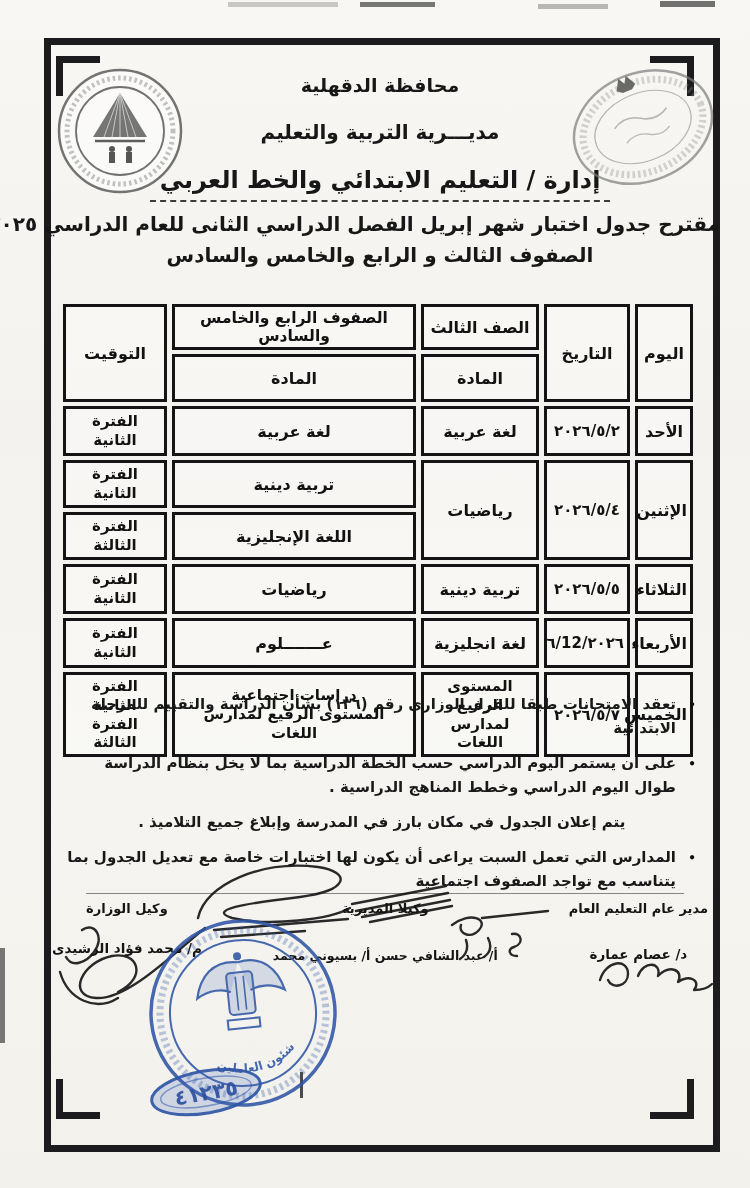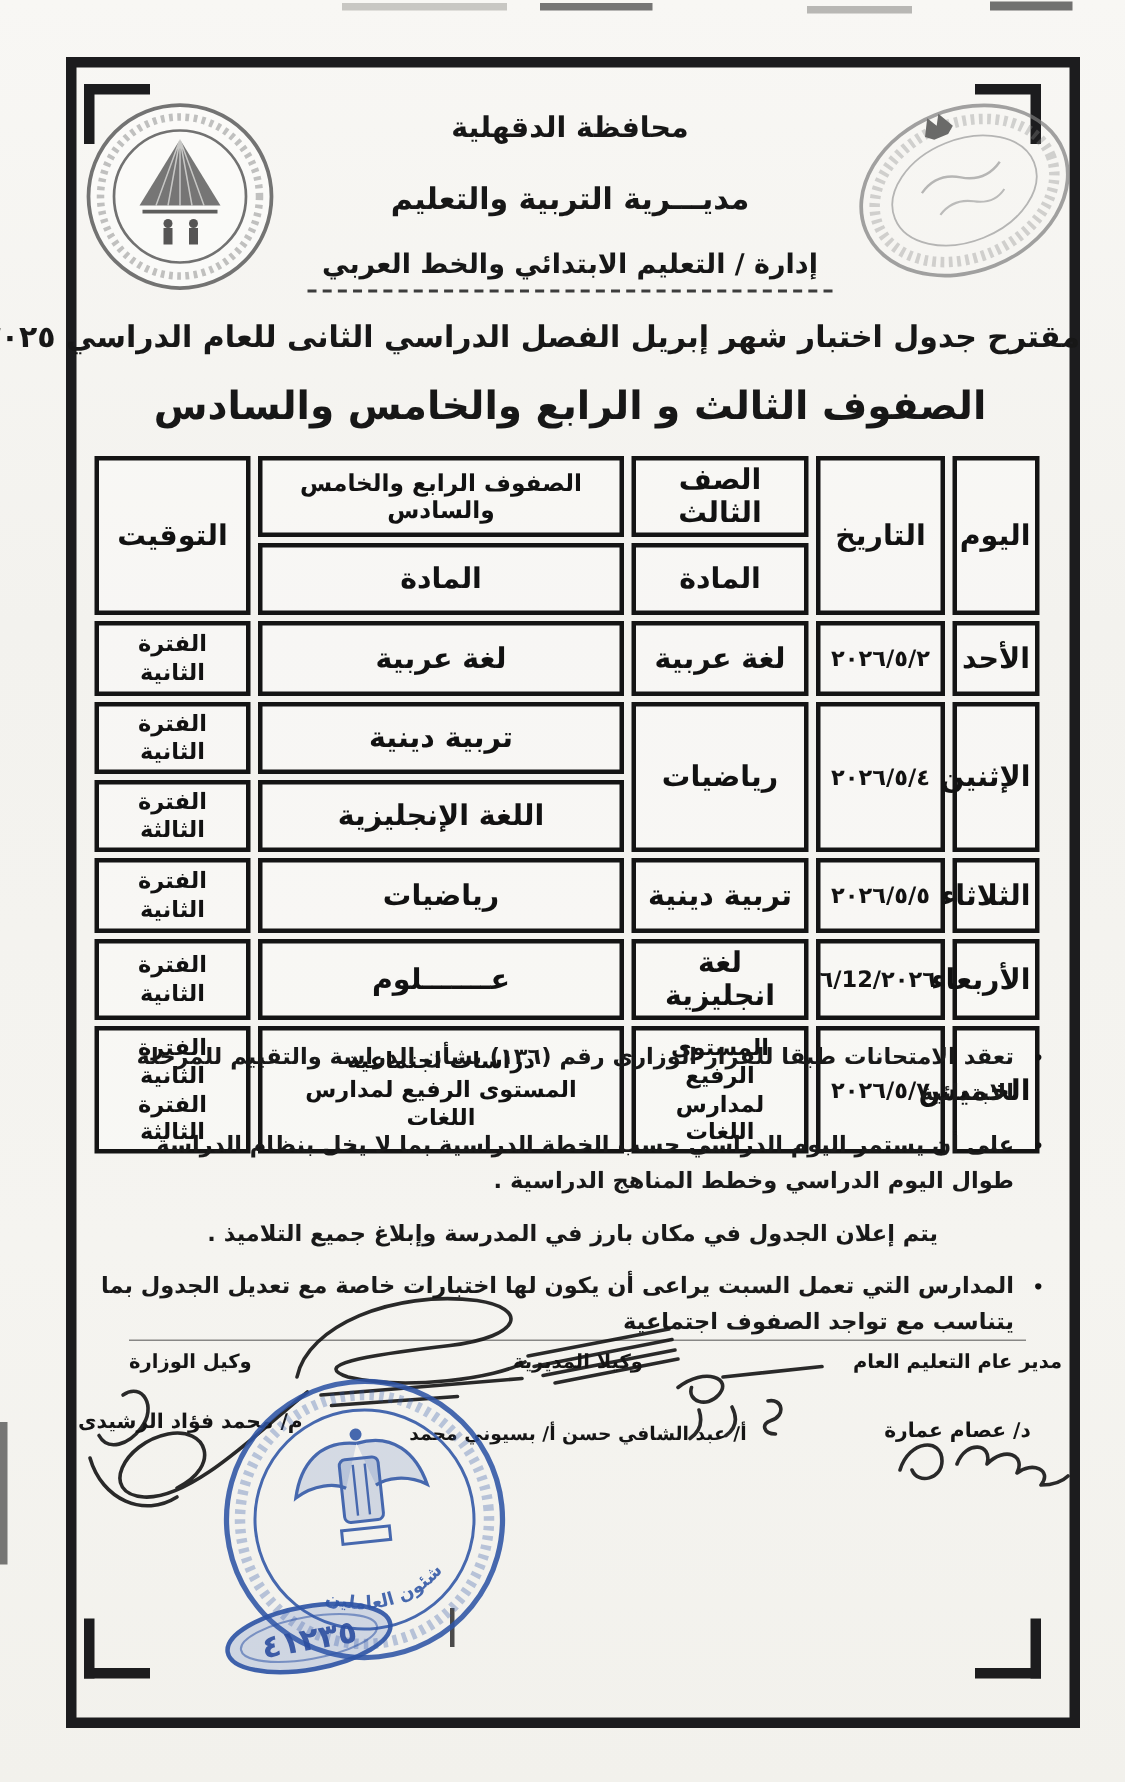--- a/index.html
+++ b/index.html
@@ -10,29 +10,29 @@
     color:#171717;
   }
   .abs{position:absolute;}
   
   .frame{left:44px;top:38px;width:662px;height:1100px;border:7px solid #1c1c1e;}
   .step{position:absolute;background:#1c1c1e;}
   
   .hline{left:40px;right:30px;text-align:center;direction:rtl;font-weight:700;}
   .h-gov{top:74px;font-size:19px;}
   .h-dir{top:120px;font-size:20px;text-align:center;}
-  .h-admin{top:166px;font-size:18px;}
+  .h-admin{top:166px;font-size:24px;}
   .h-admin span{display:inline-block;border-bottom:2px dashed #3c3c3c;padding:0 10px 6px;}
   .h-title{top:212px;font-size:20px;white-space:nowrap;letter-spacing:-0.3px;}
-  .h-sub{top:256px;font-size:26px;}
+  .h-sub{top:243px;font-size:20px;}
   
   .tbl-wrap{left:58px;top:300px;width:640px;}
   table{width:640px;border-collapse:separate;border-spacing:5px 4px;direction:rtl;table-layout:fixed;}
   td{border:3px solid #141414;text-align:center;vertical-align:middle;
-     font-weight:700;font-size:19px;color:#121212;padding:2px 3px;
+     font-weight:700;font-size:16px;color:#121212;padding:2px 3px;
      background:rgba(255,255,255,.35);}
   td.date{font-size:15px;}
   td.small2{font-size:15px;line-height:1.25;}
   .rh1{height:34px;} .rh2{height:38px;} .rd{height:40px;} .rd2{height:38px;} .rbig{height:62px;}
   td .l{display:block;}
   
   .notes{left:64px;top:692px;width:632px;direction:rtl;}
   .note{display:flex;gap:7px;font-weight:700;font-size:15px;line-height:1.6;
         color:#191919;margin-bottom:11px;}
   .note .blt{flex:0 0 13px;font-size:12px;padding-top:4px;color:#111;}

